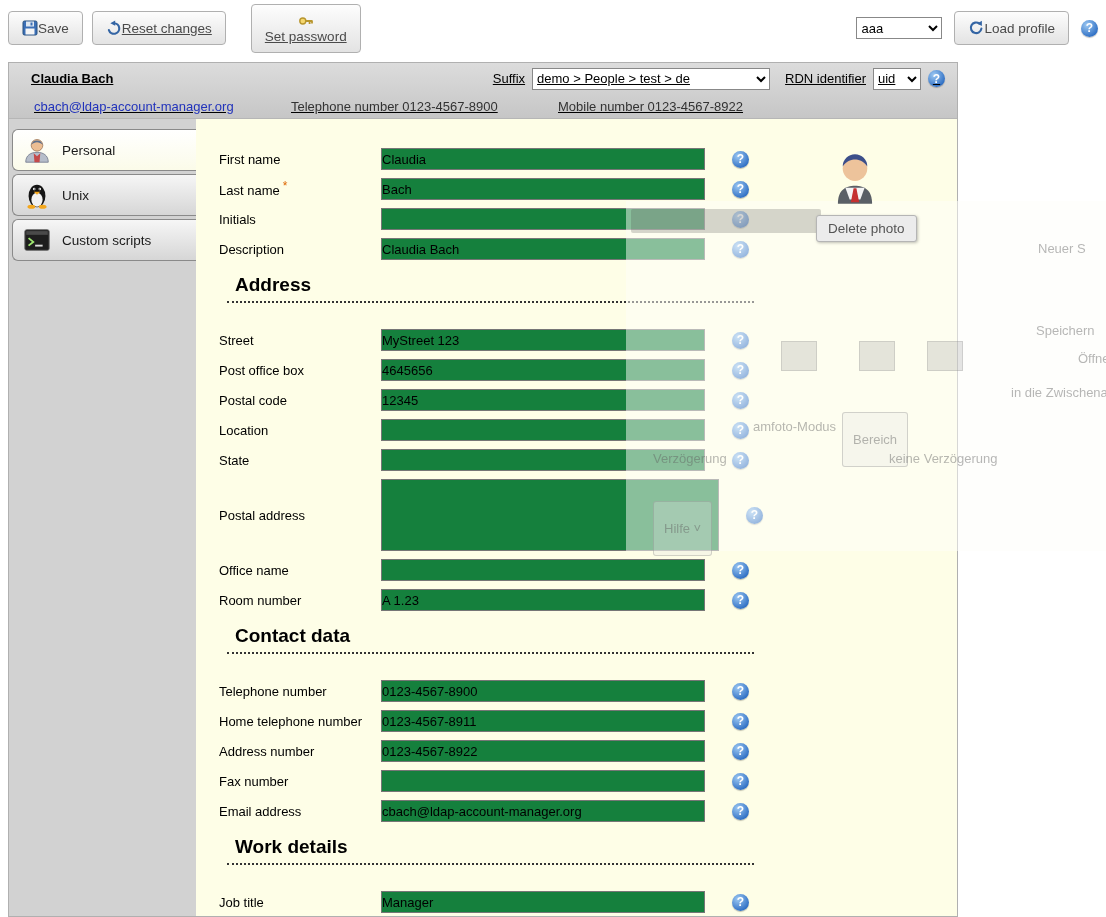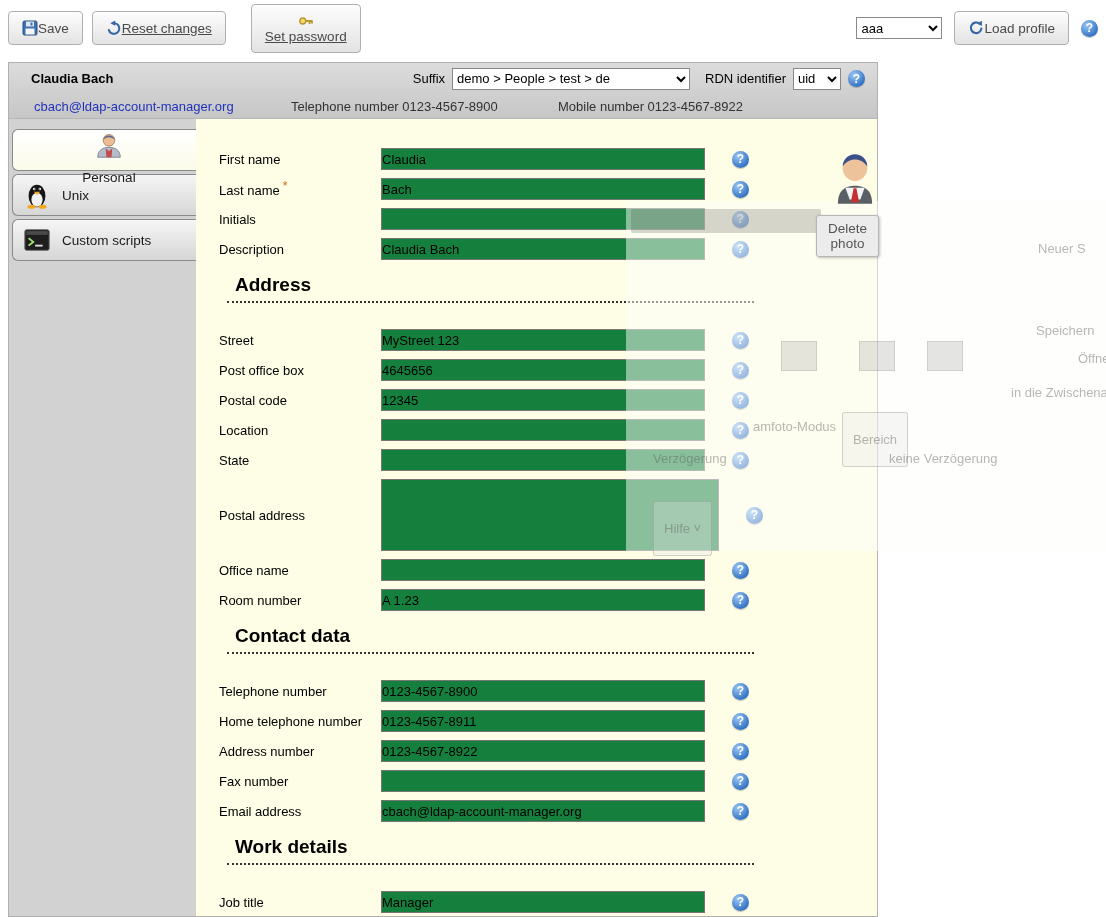--- a/index.html
+++ b/index.html
@@ -24,22 +24,22 @@
   .profile-select { width:86px; }
 
   
   .help-icon { width:17px; height:17px; border-radius:50%; flex:none;
                background:radial-gradient(circle at 35% 30%, #9cc8f2, #2f6fc4 75%);
                color:#fff; font-weight:bold; font-size:12px; line-height:1;
                display:inline-flex; align-items:center; justify-content:center;
                cursor:pointer; box-shadow:0 1px 1px rgba(0,0,0,.25); }
 
   
-  .panel { position:absolute; top:62px; left:8px; width:870px; bottom:0;
-           border:1px solid #b0b0b0; }
+  .panel { position:absolute; top:62px; left:8px; width:950px; bottom:0;
+           border:1px solid #b0b0b0;text-decoration:underline; }
   .panel-header { height:56px; background:linear-gradient(#dcdcdc,#c6c6c6);
                   border-bottom:1px solid #b6b6b6; }
   .header-row1 { display:flex; align-items:center; height:31px; padding:0 12px 0 22px; }
   .acct-title { font-weight:bold; font-size:13px; }
   .header-right { margin-left:auto; display:flex; align-items:center; gap:7px; }
   .suffix-select { width:238px; }
   .rdn-select { width:48px; }
   .header-row2 { display:flex; align-items:center; height:24px; padding:0 12px 0 25px;
                  font-size:13px; color:#333; }
   .acct-email { color:#2233bb; text-decoration:none; width:257px; flex:none; cursor:pointer; }
@@ -47,21 +47,21 @@
 
   .panel-body { position:absolute; top:56px; left:0; right:0; bottom:0; display:flex; }
 
   
   .sidebar { width:187px; flex:none; background:#d2d2d2; padding-top:10px; }
   .tab { display:flex; align-items:center; gap:10px; height:42px;
          margin:0 0 3px 3px; border:1px solid #8a8a8a; border-right:none;
          border-radius:6px 0 0 6px; padding-left:9px;
          background:linear-gradient(#f6f6f6,#d6d6d6);
          font-size:13.5px; color:#1a1a1a; cursor:pointer; }
-  .tab.active { background:linear-gradient(#ffffff,#fbfbe9);flex-direction:column; }
+  .tab.active { background:linear-gradient(#ffffff,#fbfbe9); }
   .tab-icon { display:inline-flex; width:30px; height:30px; flex:none; }
 
   
   .content { flex:1; background:#fefee7; position:relative; padding:29px 0 0 23px; }
   .form-row { display:flex; align-items:center; margin-bottom:8px; }
   .field-label { width:162px; flex:none; font-size:13px; color:#000; }
   .req { color:#dd6600; margin-left:3px; font-size:12px; vertical-align:super; }
   .field-input { width:324px; height:22px; border:1px solid #767676; background:#15803d;
                  font:13px "Liberation Sans",sans-serif; padding:1px 0; }
   .field-textarea { width:338px; height:72px; resize:none; }

